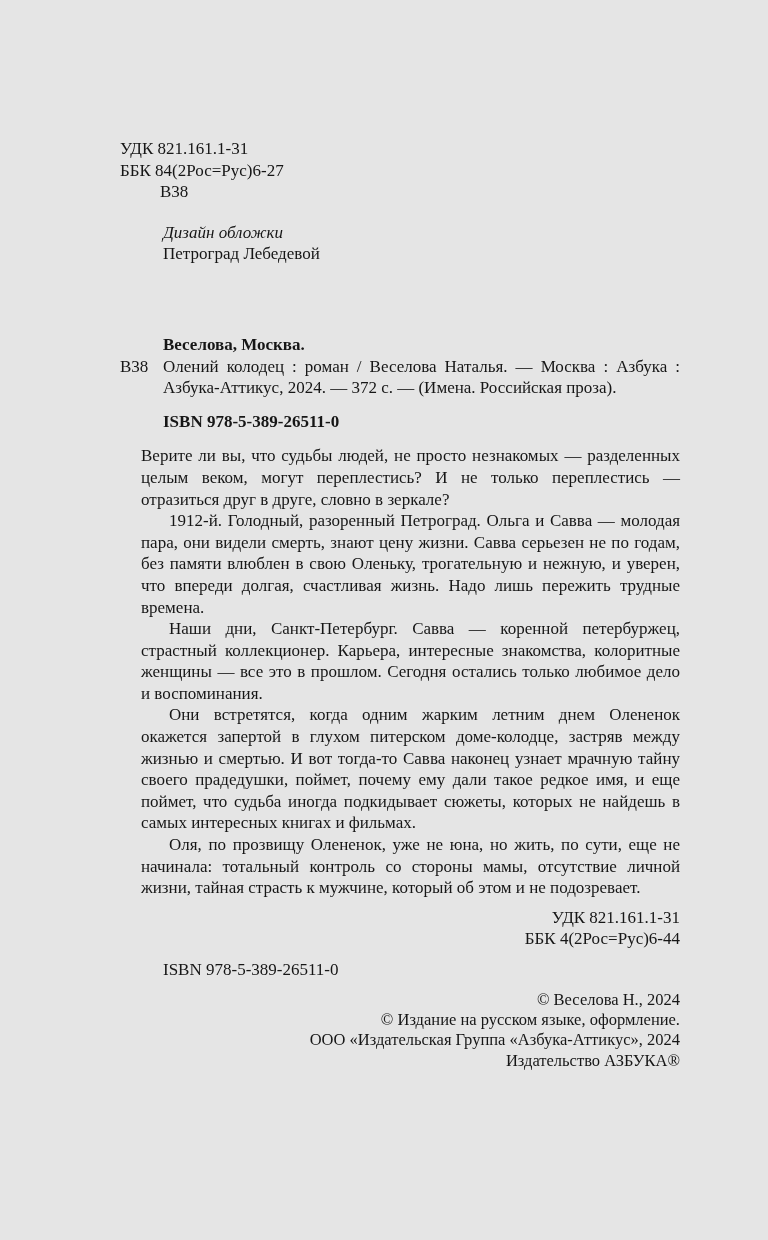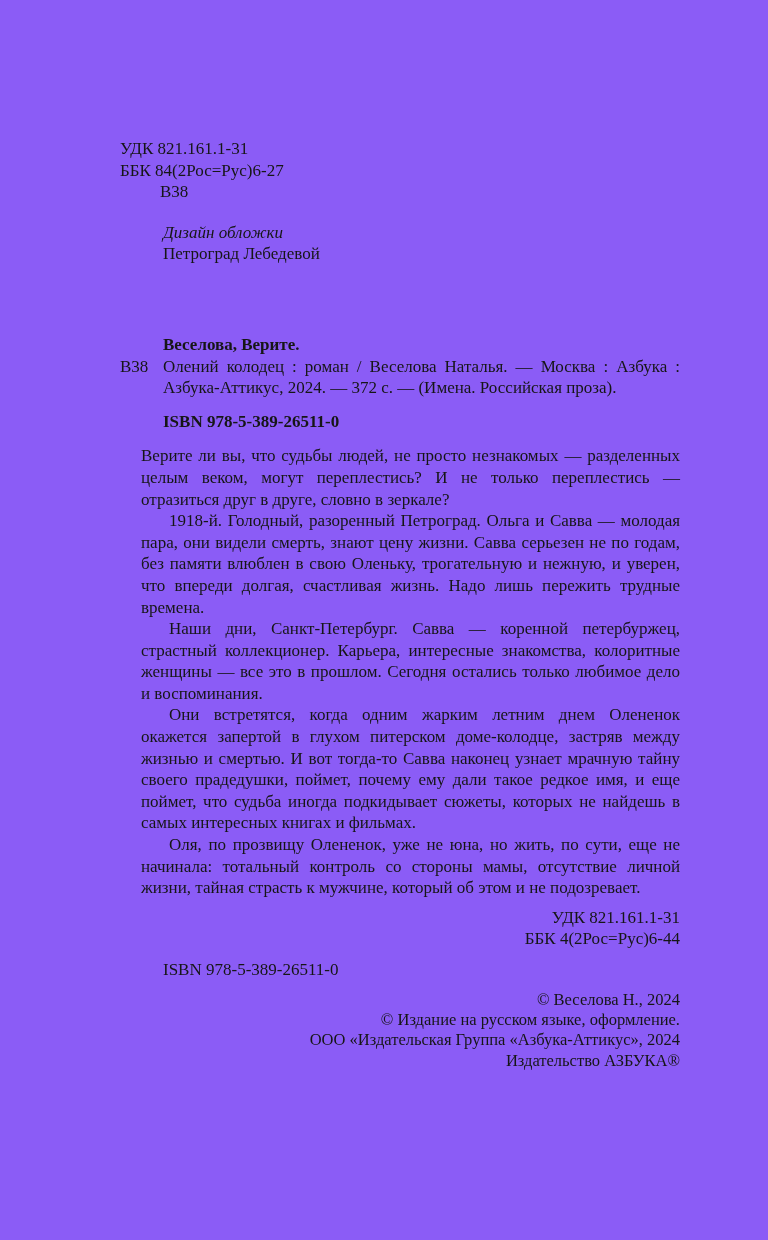--- a/index.html
+++ b/index.html
@@ -5,21 +5,21 @@
   html, body {
     margin: 0;
     padding: 0;
     background: #ffffff;
   }
   .page {
     position: relative;
     width: 768px;
     height: 1240px;
     box-sizing: border-box;
-    background: #8b5cf6;
+    background: #e5e5e5;
     color: #161616;
     font-family: "Liberation Serif", "DejaVu Serif", serif;
     font-size: 17px;
     line-height: 21.6px;
     padding: 138px 88px 0 120px;
     overflow: hidden;
   }
   .head-codes div { white-space: nowrap; }
   .indent-40 { margin-left: 40px; }
   .design-block { margin-top: 19px; margin-left: 43px; }
@@ -80,32 +80,32 @@
     <div>УДК 821.161.1-31</div>
     <div>ББК 84(2Рос=Рус)6-27</div>
     <div class="indent-40">В38</div>
   </div>
 
   <div class="design-block">
     <div class="design-label">Дизайн обложки</div>
     <div>Петроград Лебедевой</div>
   </div>
 
-  <div class="author-line">Веселова, Верите.</div>
+  <div class="author-line">Веселова, Москва.</div>
 
   <div class="catalog-entry">
     <span class="catalog-code">В38</span>
     <span>Олений колодец : роман / Веселова Наталья. — Москва : Азбука : Азбука-Аттикус, 2024. — 372 с. — (Имена. Российская проза).</span>
   </div>
 
   <div class="isbn-top">ISBN 978-5-389-26511-0</div>
 
   <div class="annotation">
     <p class="first">Верите ли вы, что судьбы людей, не просто незнакомых — разделенных целым веком, могут переплестись? И не только переплестись — отразиться друг в друге, словно в зеркале?</p>
-    <p>1918-й. Голодный, разоренный Петроград. Ольга и Савва — молодая пара, они видели смерть, знают цену жизни. Савва серьезен не по годам, без памяти влюблен в свою Оленьку, трогательную и нежную, и уверен, что впереди долгая, счастливая жизнь. Надо лишь пережить трудные времена.</p>
+    <p>1912-й. Голодный, разоренный Петроград. Ольга и Савва — молодая пара, они видели смерть, знают цену жизни. Савва серьезен не по годам, без памяти влюблен в свою Оленьку, трогательную и нежную, и уверен, что впереди долгая, счастливая жизнь. Надо лишь пережить трудные времена.</p>
     <p>Наши дни, Санкт-Петербург. Савва — коренной петербуржец, страстный коллекционер. Карьера, интересные знакомства, колоритные женщины — все это в прошлом. Сегодня остались только любимое дело и воспоминания.</p>
     <p>Они встретятся, когда одним жарким летним днем Олененок окажется запертой в глухом питерском доме-колодце, застряв между жизнью и смертью. И вот тогда-то Савва наконец узнает мрачную тайну своего прадедушки, поймет, почему ему дали такое редкое имя, и еще поймет, что судьба иногда подкидывает сюжеты, которых не найдешь в самых интересных книгах и фильмах.</p>
     <p>Оля, по прозвищу Олененок, уже не юна, но жить, по сути, еще не начинала: тотальный контроль со стороны мамы, отсутствие личной жизни, тайная страсть к мужчине, который об этом и не подозревает.</p>
   </div>
 
   <div class="codes-bottom">
     <div>УДК 821.161.1-31</div>
     <div>ББК 4(2Рос=Рус)6-44</div>
   </div>
 

